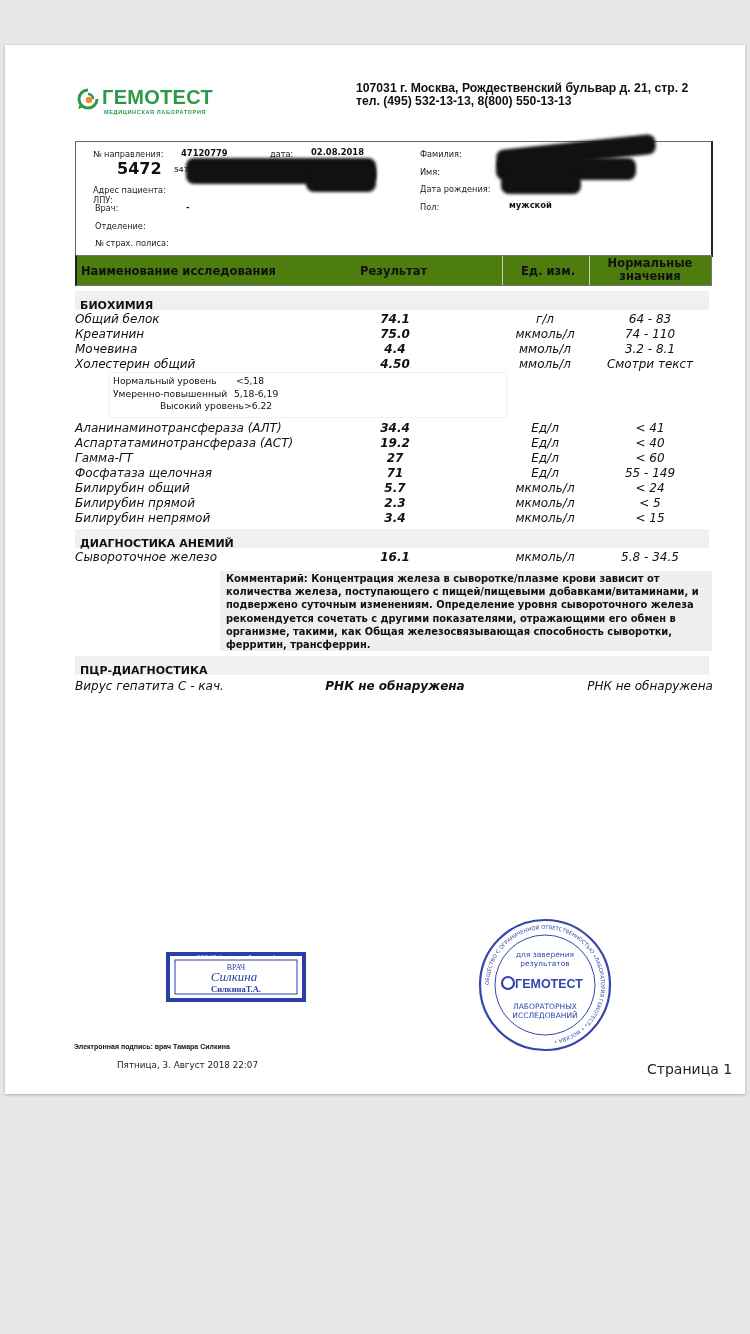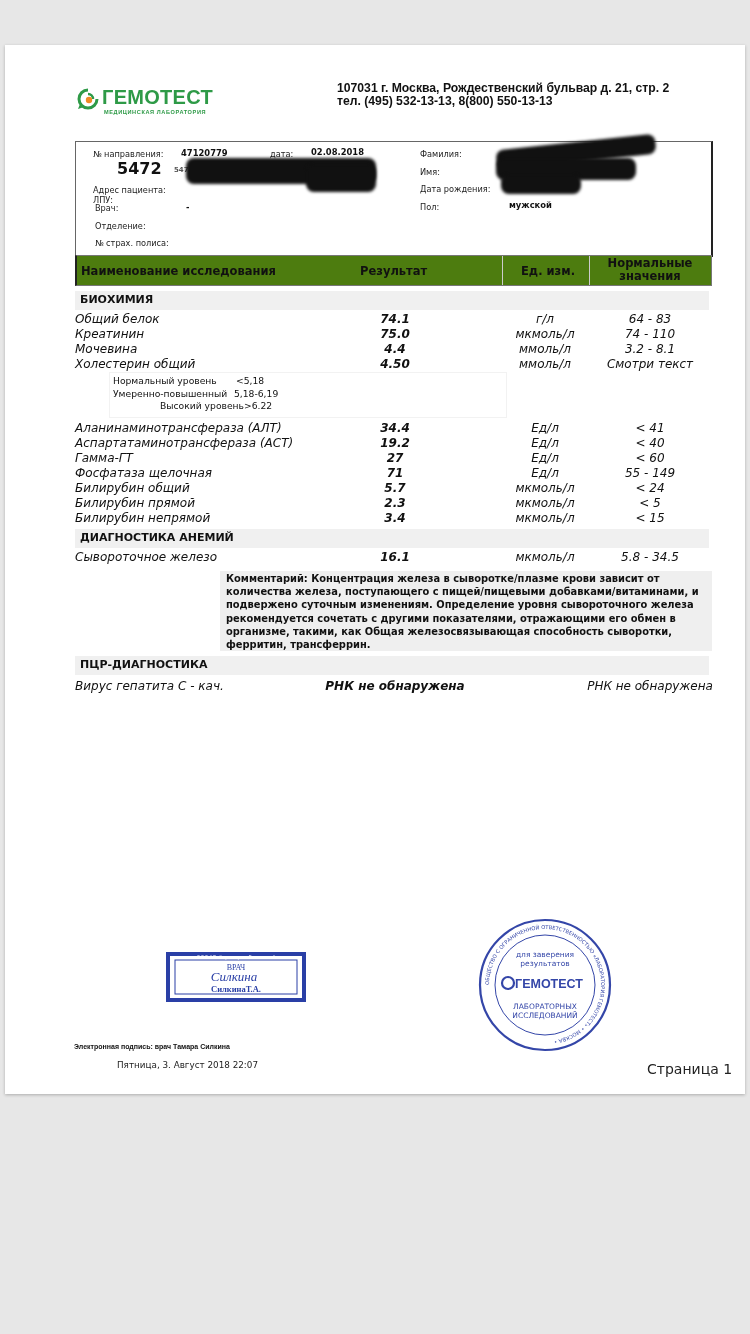--- a/index.html
+++ b/index.html
@@ -11,35 +11,35 @@
     position: absolute; left: 5px; top: 45px; width: 740px; height: 1049px;
     background: #fff; box-shadow: 0 1px 3px rgba(0,0,0,0.25);
   }
   .abs { position: absolute; }
   
   .logo { left: 72px; top: 41px; width: 160px; height: 30px; }
   .logo-mark { position: absolute; left: 0; top: 2px; width: 22px; height: 22px; }
   .logo-name { position: absolute; left: 25px; top: 0px; font-family: "Liberation Sans", sans-serif; font-weight: bold; font-size: 20px; color: #2e9a47; letter-spacing: 0.3px; }
   .logo-sub { position: absolute; left: 27px; top: 23px; font-family: "Liberation Sans", sans-serif; font-weight: bold; font-size: 5.6px; color: #2e9a47; letter-spacing: 0.6px; white-space: nowrap; }
   
-  .addr { left: 332px; top: 37px; font-family: "Liberation Sans", sans-serif; font-weight: bold; font-size: 12.2px; line-height: 13px; color: #111; }
+  .addr { left: 351px; top: 37px; font-family: "Liberation Sans", sans-serif; font-weight: bold; font-size: 12.2px; line-height: 13px; color: #111; }
   .addr a { color: #111; text-decoration: underline; }
   
   .pbox { left: 70px; top: 96px; width: 635px; height: 115px; border: 1px solid #666; border-right: 2px solid #222; border-bottom: none; }
   .pl { position: absolute; font-size: 8.2px; color: #222; white-space: nowrap; }
   .pv { position: absolute; font-size: 8.4px; font-weight: bold; color: #111; white-space: nowrap; }
   .lpu-num { position: absolute; left: 41px; top: 17px; font-size: 16px; font-weight: bold; }
   .redact { position: absolute; background: #111; border-radius: 8px; filter: blur(1.5px); }
   
   .thead { left: 70px; top: 210px; width: 634px; height: 29px; background: #4d7c0f; border: 1px solid #777; border-left: 2px solid #222; }
   .th { position: absolute; font-size: 11.5px; font-weight: bold; color: #111; white-space: nowrap; }
   .th-sep { position: absolute; top: 0; width: 1px; height: 29px; background: #ccc; }
   
   .band { position: absolute; left: 70px; width: 634px; height: 19px; background: #f0f0f0; }
-  .band span { position: absolute; left: 5px; top: 2px; font-size: 11px; font-weight: bold; color: #111; }
+  .band span { position: absolute; left: 5px; top: 8px; font-size: 11px; font-weight: bold; color: #111; }
   
   .row { position: absolute; left: 70px; width: 634px; height: 15px; font-size: 12px; color: #111; font-style: italic; }
   .row .n { position: absolute; left: 0; top: 0; white-space: nowrap; }
   .row .r { position: absolute; left: 290px; width: 60px; text-align: center; font-weight: bold; top: 0; }
   .row .u { position: absolute; left: 430px; width: 80px; text-align: center; top: 0; }
   .row .nv { position: absolute; left: 520px; width: 110px; text-align: center; top: 0; }
   .chol { position: absolute; left: 108px; top: 330px; font-size: 9.2px; line-height: 12.5px; }
   .chol .k { display: inline-block; width: 123px; }
   .chol-box { position: absolute; left: 104px; top: 327px; width: 396px; height: 44px; border: 1px solid #f2f2f2; }
   .comment { left: 215px; top: 526px; width: 486px; height: 80px; background: #efefef; padding: 0 0 0 6px; font-size: 9.9px; font-weight: bold; line-height: 13.2px; color: #111; }

